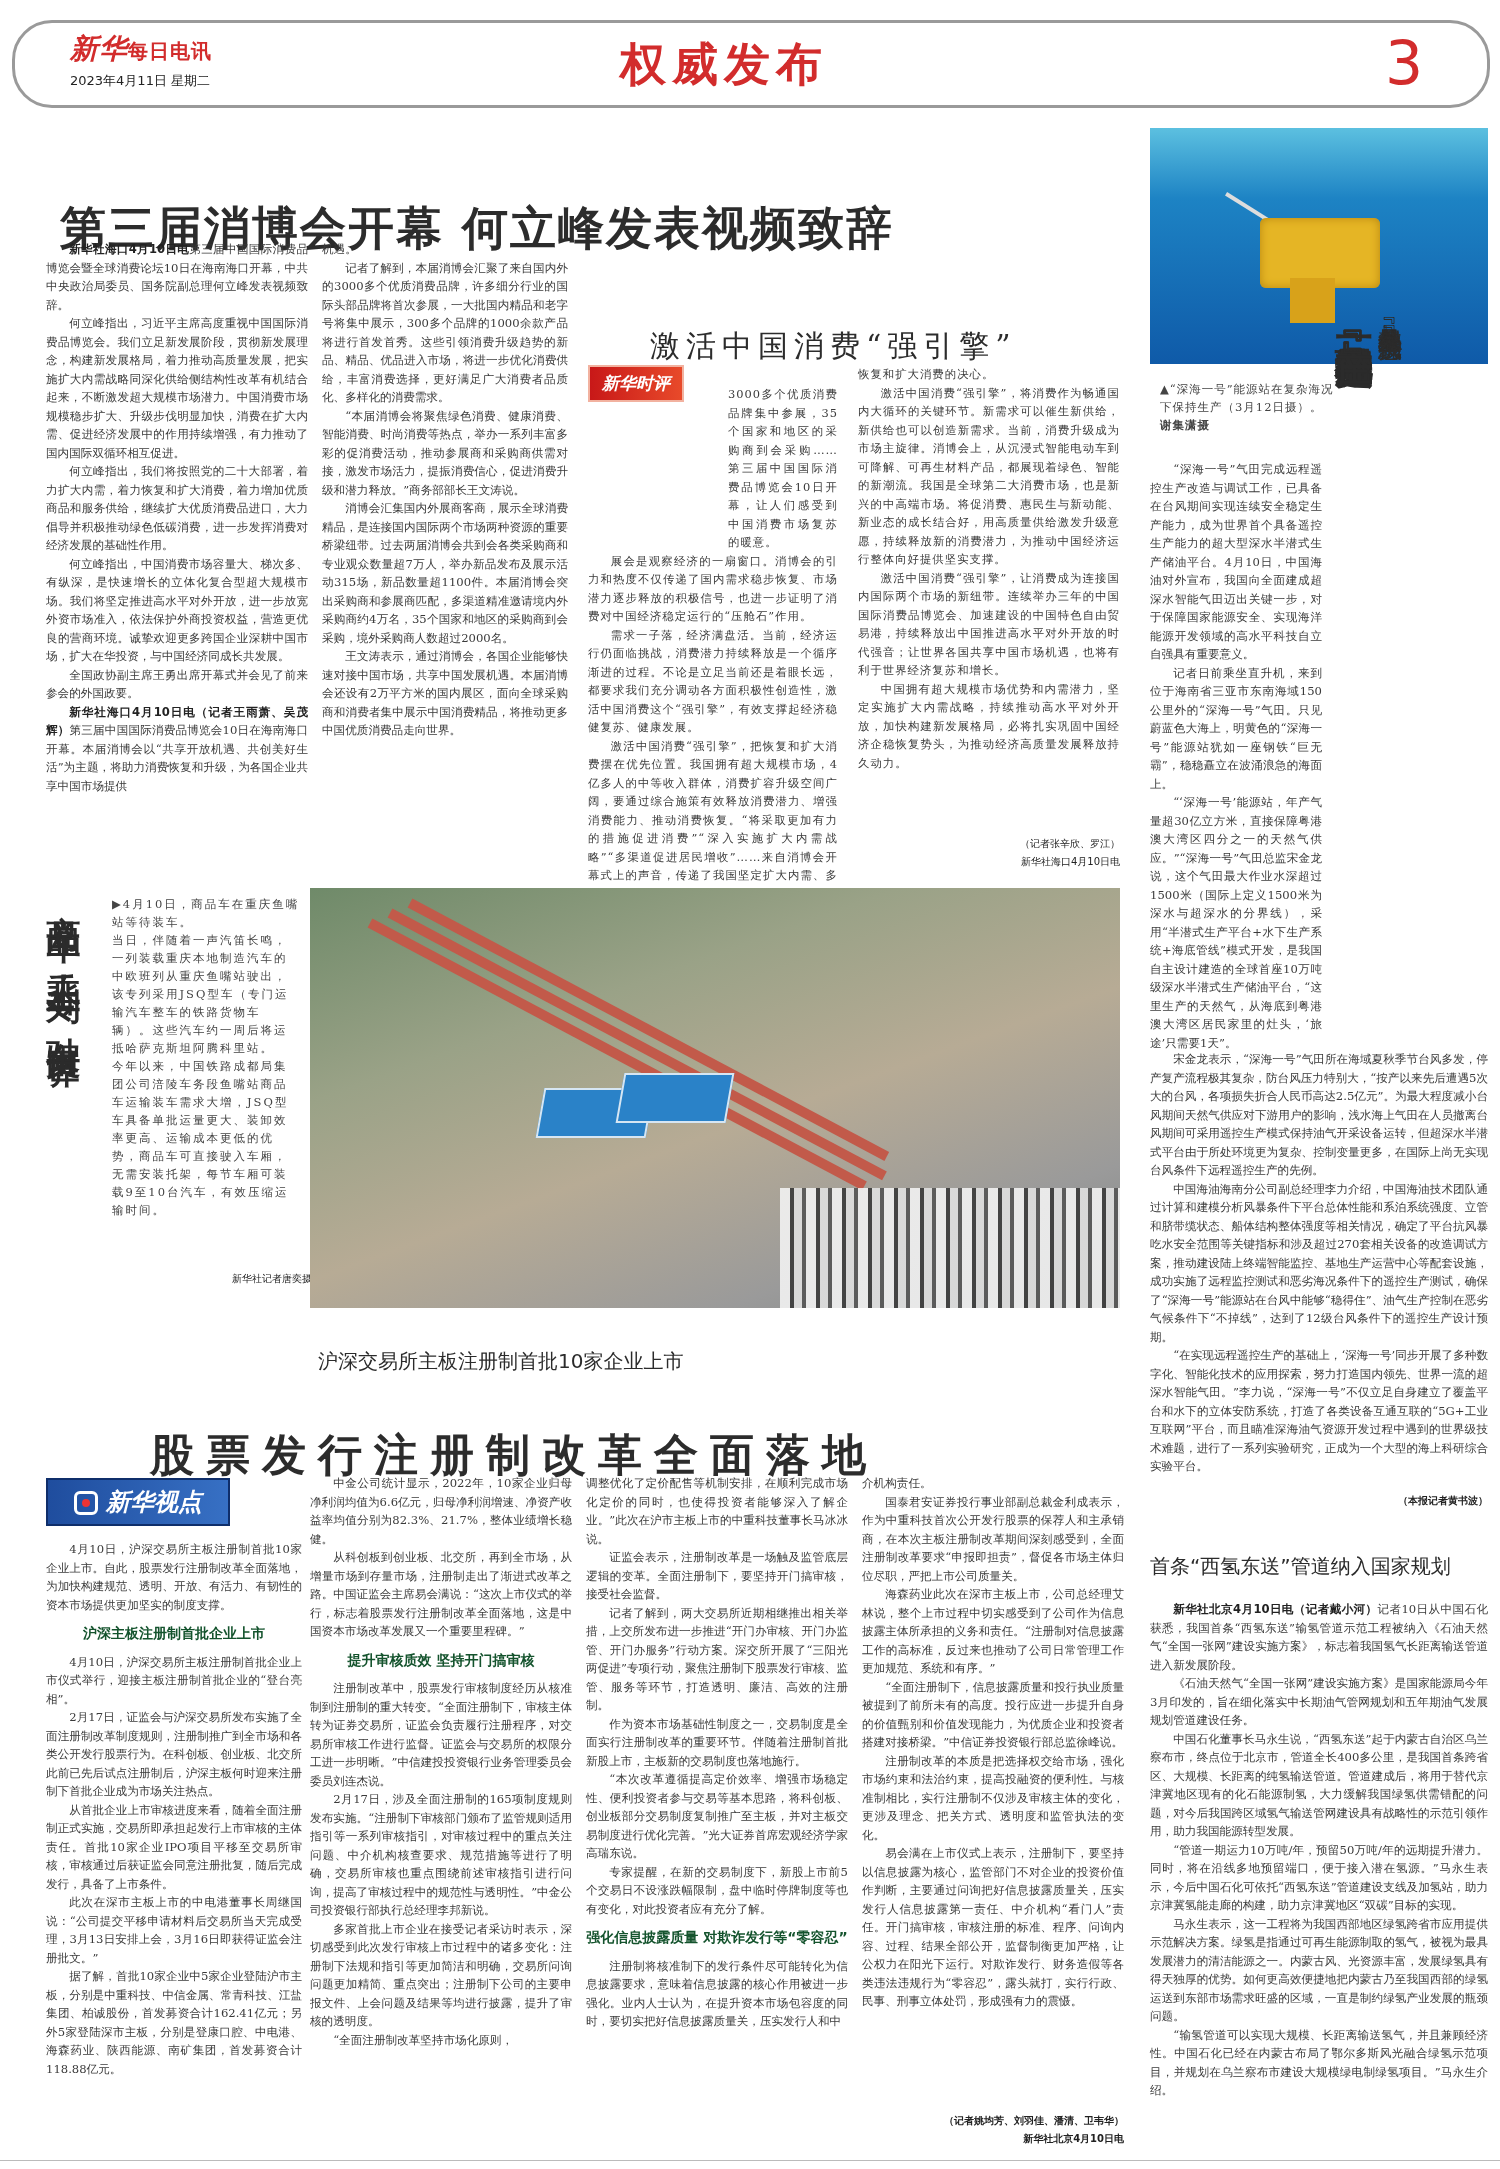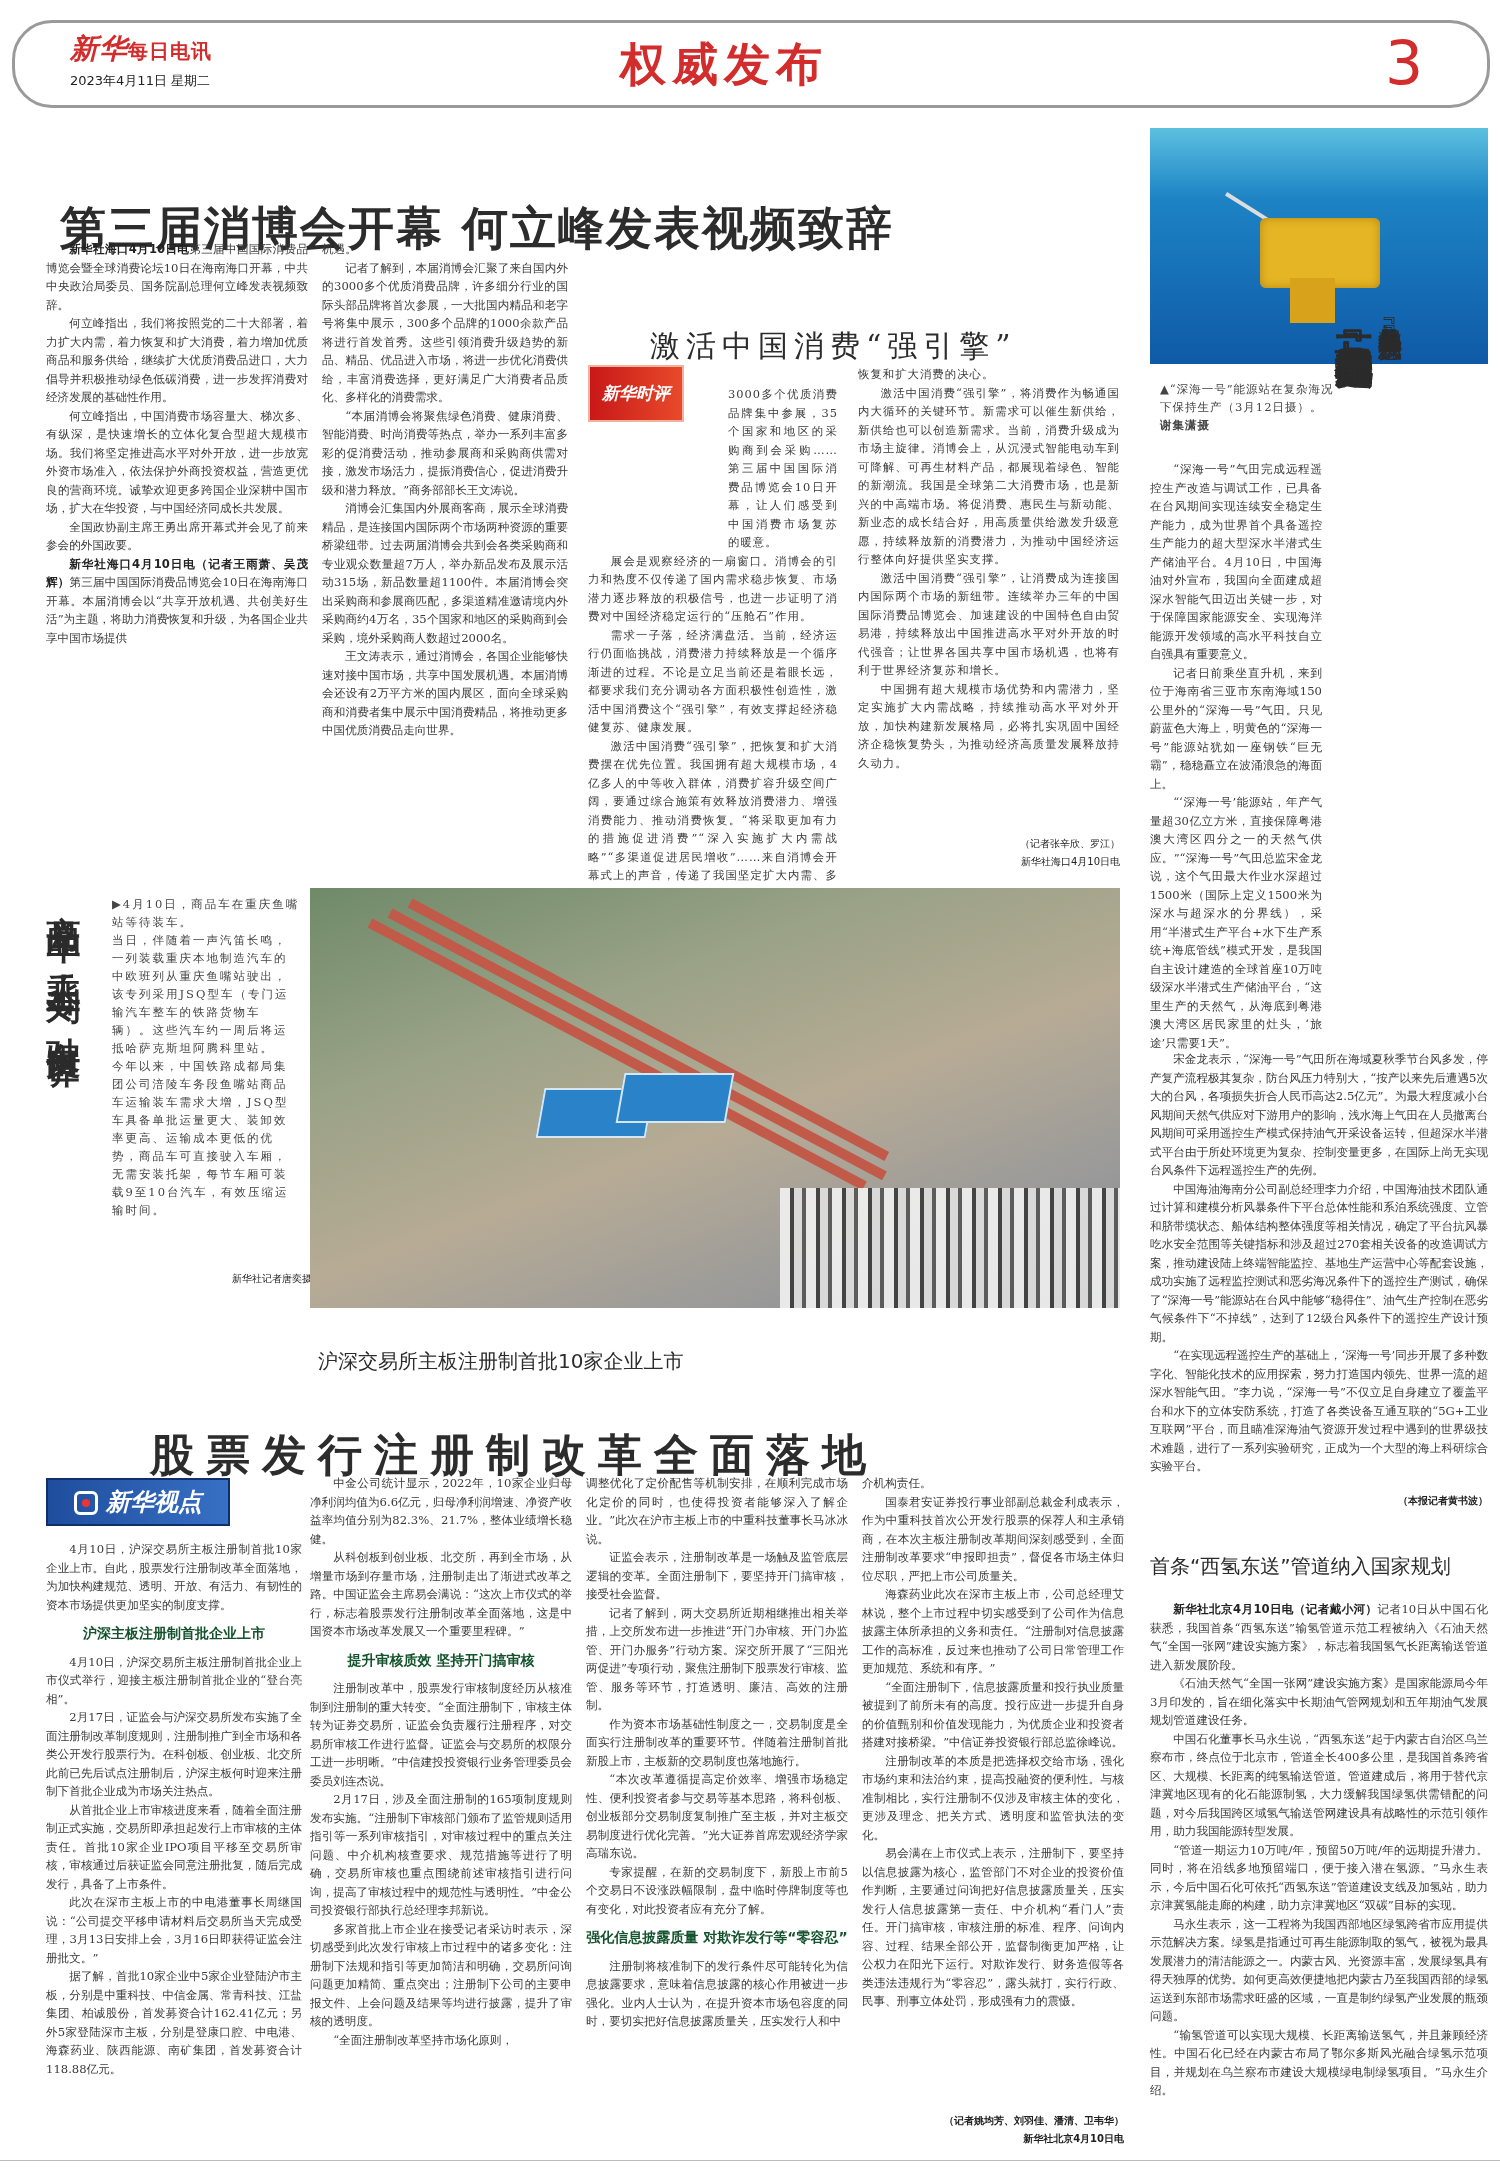--- a/index.html
+++ b/index.html
@@ -19,40 +19,41 @@
   .byline { font-family: "DejaVu Sans", sans-serif; font-size: 10px; text-align: right; color: #222; }
   .vtitle { writing-mode: vertical-rl; font-weight: bold; font-family: "DejaVu Serif", serif; color: #2b2b2b; }
   .photo-sea { left: 1150px; top: 128px; width: 338px; height: 236px; background: linear-gradient(180deg,#5cc0e0 0%,#1d83c4 30%,#0f5aa8 100%); overflow: hidden; }
   .rig { left: 110px; top: 90px; width: 120px; height: 70px; background: #e5b525; border-radius: 6px; box-shadow: inset 0 0 10px #b7860f; }
   .rig2 { left: 140px; top: 150px; width: 45px; height: 45px; background: #d8a21a; }
   .boom { left: 70px; top: 85px; width: 80px; height: 4px; background: #ddd; transform: rotate(32deg); }
   .photo-rail { left: 310px; top: 888px; width: 810px; height: 420px; background: linear-gradient(160deg,#6f8a69 0%,#9aa287 30%,#b7ab95 55%,#9a9a9a 80%,#7d8280 100%); overflow: hidden; }
   .track { position: absolute; height: 10px; background: #c25a4a; transform-origin: left center; }
   .shed { position: absolute; background: #2a82c8; border: 2px solid #d6e6f3; }
   .cars { position: absolute; left: 470px; top: 300px; width: 340px; height: 120px; background: repeating-linear-gradient(90deg,#f2f2f2 0 10px,#3a3a3a 10px 14px,#e0e0e0 14px 22px,#555 22px 26px); opacity: .9; }
-  .badge-shiping { display: inline-block; background: linear-gradient(90deg,#c81818,#e84a2a); color: #fff; font-size: 17px; font-style: italic; font-weight: bold; padding: 15px 12px; border: 2px solid #f2b2a0; font-family: "DejaVu Sans", sans-serif; }
+  .badge-shiping { display: inline-block; background: linear-gradient(90deg,#c81818,#e84a2a); color: #fff; font-size: 17px; font-style: italic; font-weight: bold; padding: 5px 12px; border: 2px solid #f2b2a0; font-family: "DejaVu Sans", sans-serif; }
   .badge-shidian { background: linear-gradient(90deg,#1f4d9e,#3770c4); color: #fff; font-size: 24px; font-style: italic; font-weight: bold; padding: 6px 26px; font-family: "DejaVu Sans", sans-serif; border: 2px solid #0f2e6a; }
   .cam { display: inline-block; width: 24px; height: 24px; border: 3px solid #fff; border-radius: 6px; vertical-align: middle; margin-right: 8px; position: relative; }
   .cam::after { content: ""; position: absolute; left: 5px; top: 5px; width: 8px; height: 8px; border-radius: 50%; background: #e33; }
   .caption { font-size: 11.5px; line-height: 18px; color: #444; letter-spacing: 2px; }
   .hr { height: 1px; background: #bbb; }
 </style>
 </head>
 <body>
 
 <div class="abs masthead"></div>
 <div class="abs logo"><span>新华</span><small>每日电讯</small></div>
 <div class="abs date">2023年4月11日 星期二</div>
 <div class="abs section">权威发布</div>
 <div class="abs pagenum">3</div>
 
 <div class="abs headline" style="left:60px;top:170px;font-size:46px;letter-spacing:2px;">第三届消博会开幕 何立峰发表视频致辞</div>
 
 <div class="abs body" style="left:46px;top:240px;width:262px;" id="a1c1">
     <p><span class="lead">新华社海口4月10日电</span><span>第三届中国国际消费品博览会暨全球消费论坛10日在海南海口开幕，中共中央政治局委员、国务院副总理何立峰发表视频致辞。</span></p>
+    <p><span>何立峰指出，习近平主席高度重视中国国际消费品博览会。我们立足新发展阶段，贯彻新发展理念，构建新发展格局，着力推动高质量发展，把实施扩大内需战略同深化供给侧结构性改革有机结合起来，不断激发超大规模市场潜力。中国消费市场规模稳步扩大、升级步伐明显加快，消费在扩大内需、促进经济发展中的作用持续增强，有力推动了国内国际双循环相互促进。</span></p>
     <p><span>何立峰指出，我们将按照党的二十大部署，着力扩大内需，着力恢复和扩大消费，着力增加优质商品和服务供给，继续扩大优质消费品进口，大力倡导并积极推动绿色低碳消费，进一步发挥消费对经济发展的基础性作用。</span></p>
     <p><span>何立峰指出，中国消费市场容量大、梯次多、有纵深，是快速增长的立体化复合型超大规模市场。我们将坚定推进高水平对外开放，进一步放宽外资市场准入，依法保护外商投资权益，营造更优良的营商环境。诚挚欢迎更多跨国企业深耕中国市场，扩大在华投资，与中国经济同成长共发展。</span></p>
     <p><span>全国政协副主席王勇出席开幕式并会见了前来参会的外国政要。</span></p>
     <p><span class="lead">新华社海口4月10日电（记者王雨萧、吴茂辉）</span><span>第三届中国国际消费品博览会10日在海南海口开幕。本届消博会以“共享开放机遇、共创美好生活”为主题，将助力消费恢复和升级，为各国企业共享中国市场提供</span></p>
   </div>
 <div class="abs body" style="left:322px;top:240px;width:246px;" id="a1c2">
     <p style="text-indent: 0px;"><span>机遇。</span></p>
     <p><span>记者了解到，本届消博会汇聚了来自国内外的3000多个优质消费品牌，许多细分行业的国际头部品牌将首次参展，一大批国内精品和老字号将集中展示，300多个品牌的1000余款产品将进行首发首秀。这些引领消费升级趋势的新品、精品、优品进入市场，将进一步优化消费供给，丰富消费选择，更好满足广大消费者品质化、多样化的消费需求。</span></p>
     <p><span>“本届消博会将聚焦绿色消费、健康消费、智能消费、时尚消费等热点，举办一系列丰富多彩的促消费活动，推动参展商和采购商供需对接，激发市场活力，提振消费信心，促进消费升级和潜力释放。”商务部部长王文涛说。</span></p>
     <p><span>消博会汇集国内外展商客商，展示全球消费精品，是连接国内国际两个市场两种资源的重要桥梁纽带。过去两届消博会共到会各类采购商和专业观众数量超7万人，举办新品发布及展示活动315场，新品数量超1100件。本届消博会突出采购商和参展商匹配，多渠道精准邀请境内外采购商约4万名，35个国家和地区的采购商到会采购，境外采购商人数超过2000名。</span></p>

